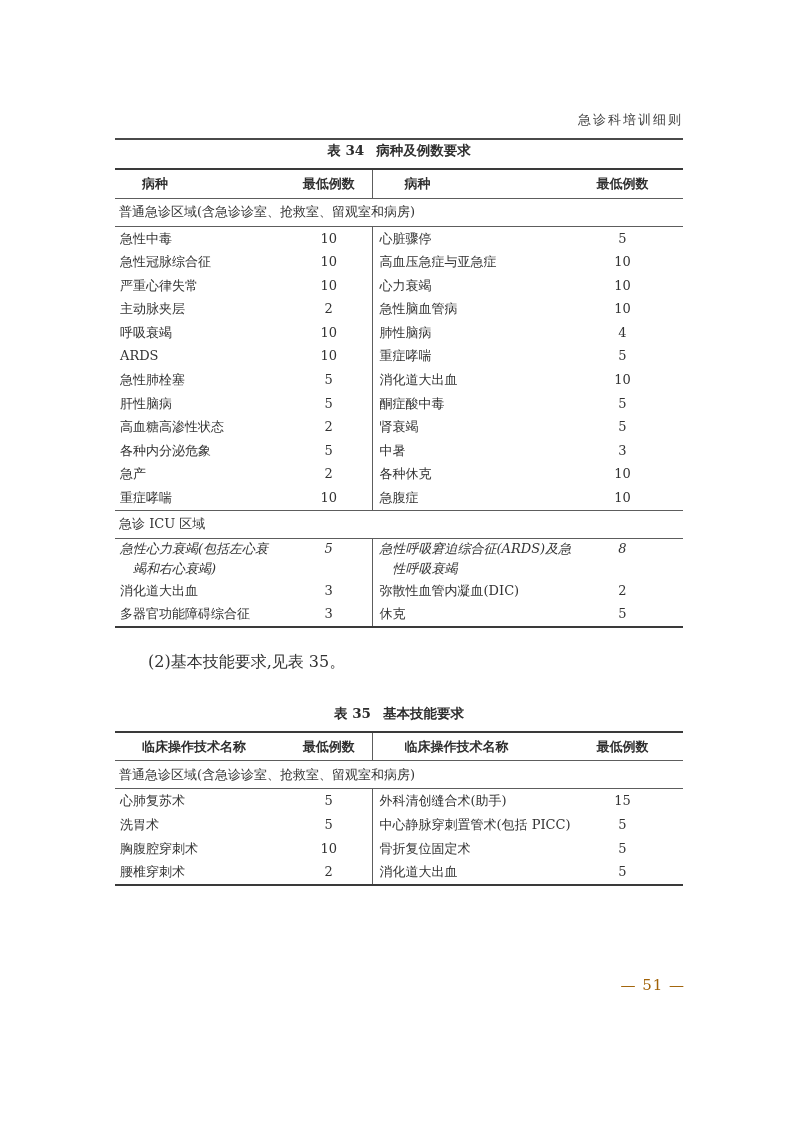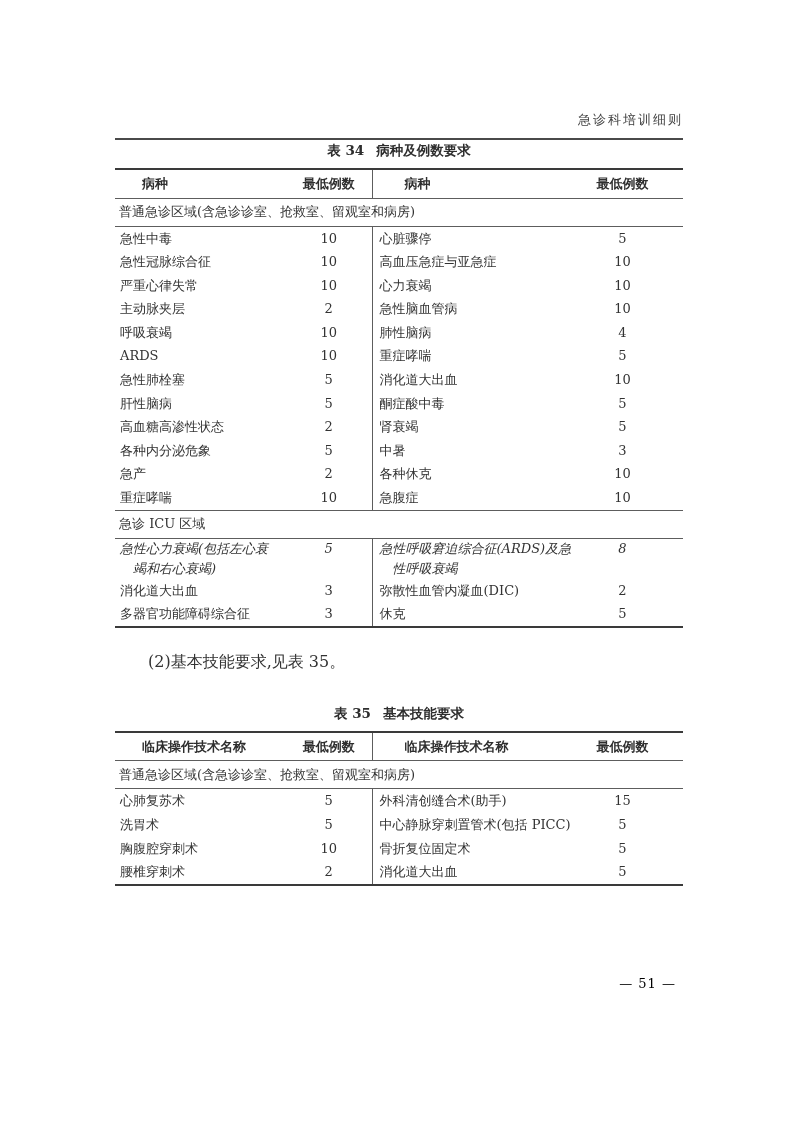--- a/index.html
+++ b/index.html
@@ -88,23 +88,23 @@
     font-size:16px;
     text-indent:33px;
     height:20px; line-height:20px;
     color:#333333;
   }
   .t35-title { margin-top:31px; }
 
   .page-number {
     position:absolute;
     top:976px;
-    right:124px;
-    font-size:13px;
-    color:#000000;
+    right:115px;
+    font-size:15px;
+    color:#a16207;
     letter-spacing:1px;
   }
 </style>
 </head>
 <body>
 
 <div class="page">
   <div class="content">
 
     <div class="running-header">急诊科培训细则</div>

